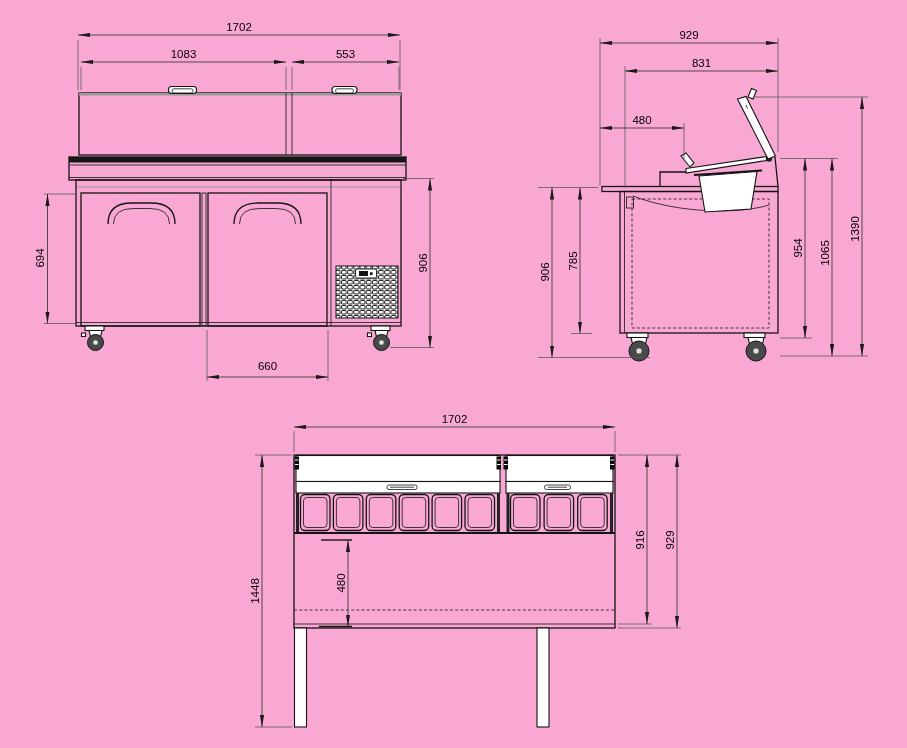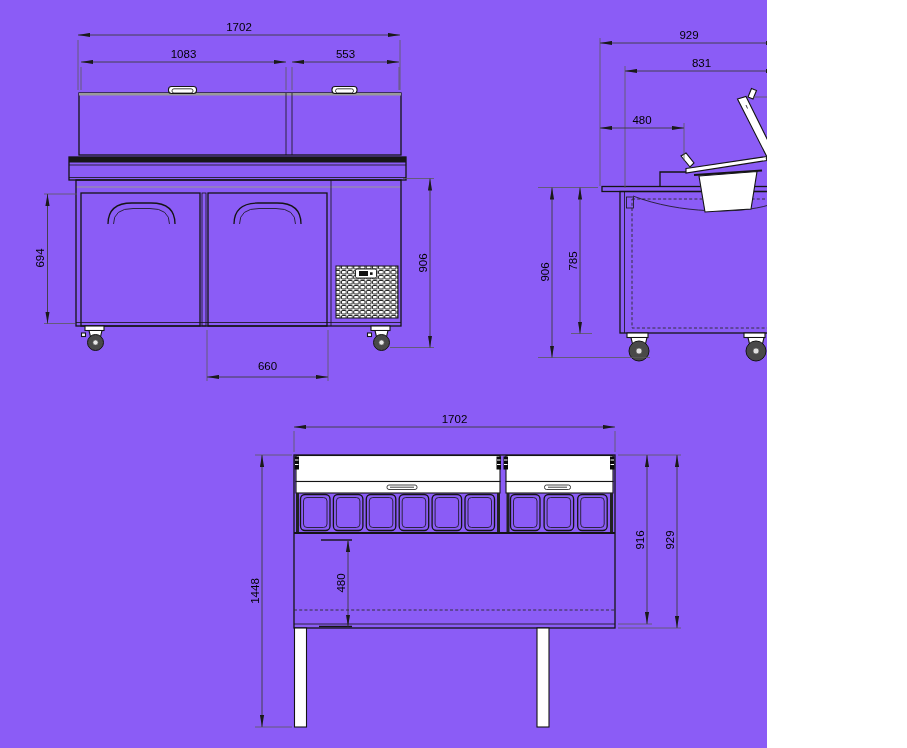--- a/index.html
+++ b/index.html
@@ -1,16 +1,16 @@
 <!DOCTYPE html>
 <html><head>
 <meta charset="utf-8">
 <style>
   html,body{margin:0;padding:0;background:#fff;}
-  .page{width:767px;height:748px;background:#8b5cf6;position:relative;overflow:hidden;}
+  .page{width:907px;height:748px;background:#f9a8d4;position:relative;overflow:hidden;}
   svg{display:block;}
   .ol{stroke:#141414;stroke-width:1.3;fill:none;}
   .ol2{stroke:#141414;stroke-width:0.8;fill:none;}
   .olw{stroke:#141414;stroke-width:1.1;fill:#ffffff;}
   .gray{stroke:#9a9a9a;stroke-width:2.6;fill:none;}
   .grayline{stroke:#9a9a9a;stroke-width:1.2;fill:none;}
   .dash{stroke:#2a2a2a;stroke-width:0.9;fill:none;stroke-dasharray:3 2.2;}
   .ext{stroke:#5a5a5a;stroke-width:0.8;fill:none;}
   .dim{stroke:#3c3c3c;stroke-width:0.9;fill:none;}
   .dimh{marker-start:url(#aL);marker-end:url(#aR);}

